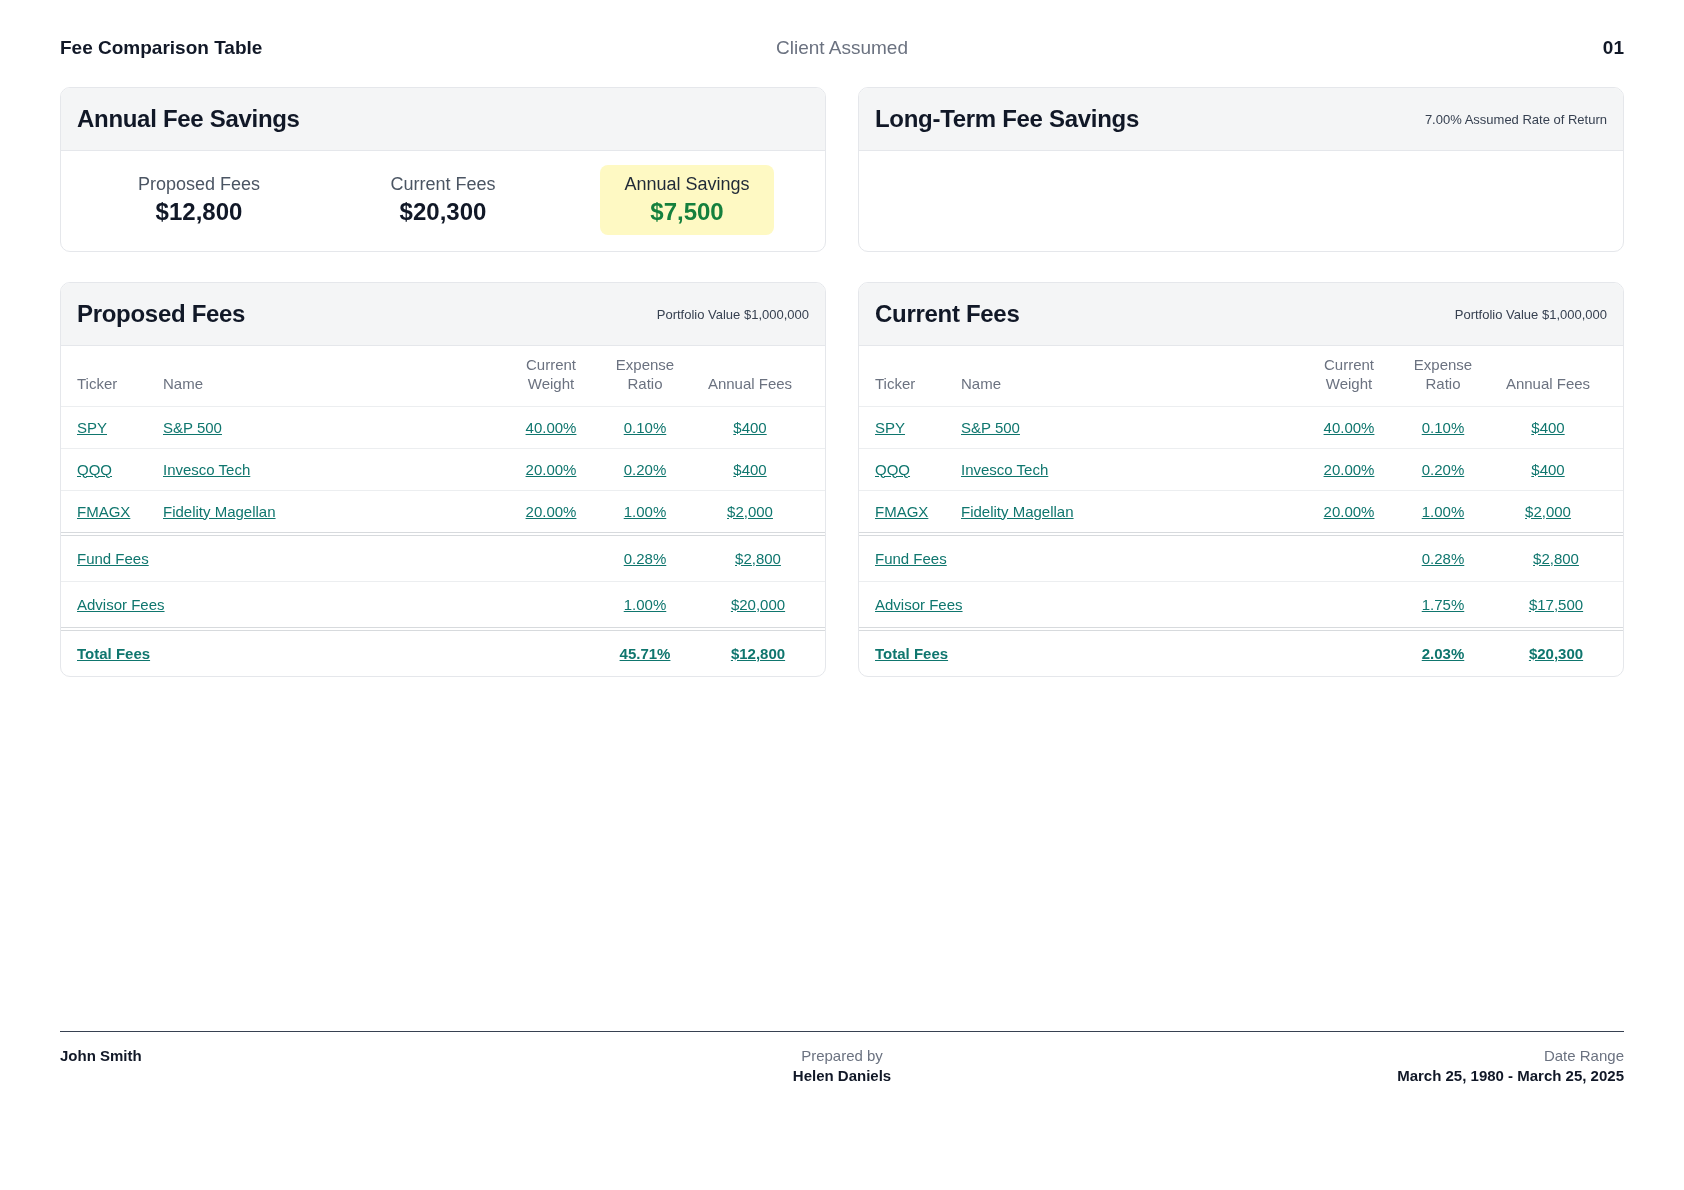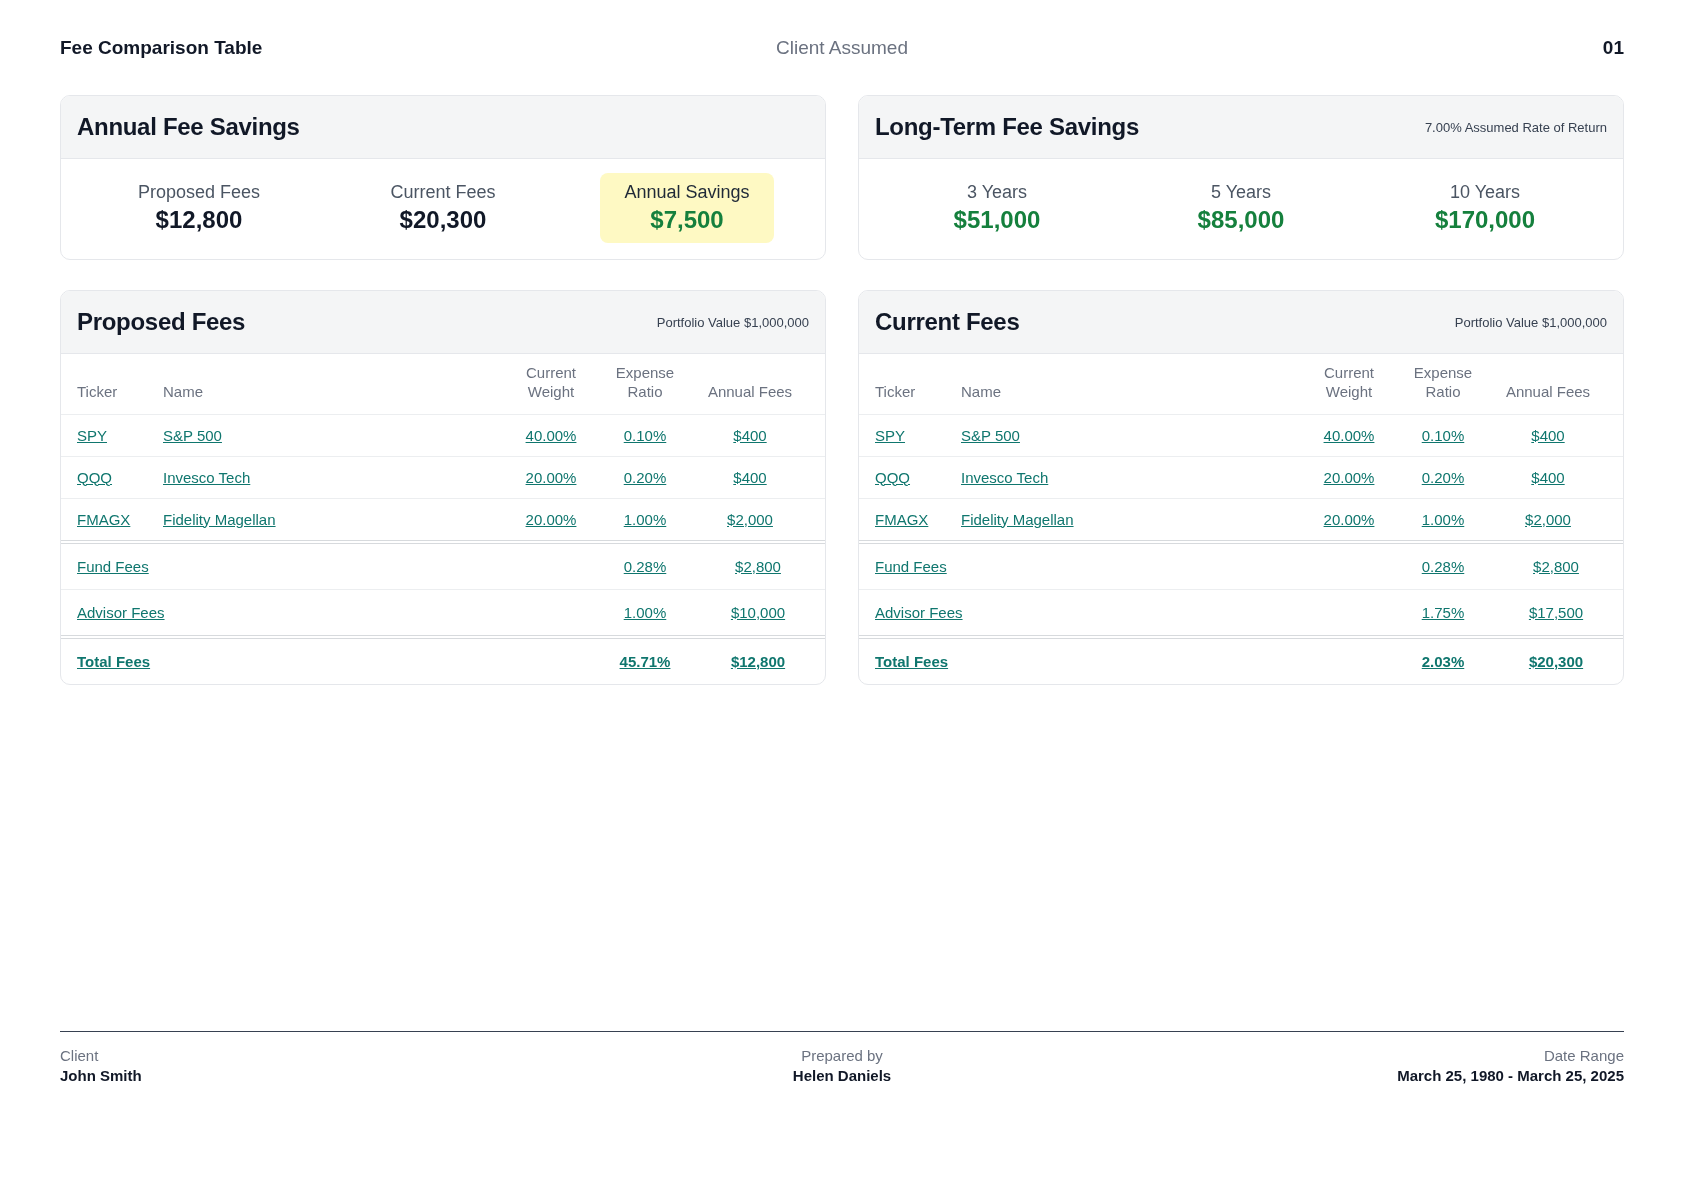--- a/index.html
+++ b/index.html
@@ -15,21 +15,21 @@
   .doc-header {
     display:grid; grid-template-columns:1fr auto 1fr; align-items:center;
     padding-top:37px; font-size:19px;
   }
   .doc-title { font-weight:700; justify-self:start; color:#111827; }
   .doc-center { color:#6b7280; justify-self:center; }
   .doc-page-num { font-weight:700; justify-self:end; }
 
   
   .cards-row {
-    display:grid; grid-template-columns:1fr 1fr; gap:32px; margin-top:36px;
+    display:grid; grid-template-columns:1fr 1fr; gap:32px; margin-top:28px;
   }
   .card {
     border:1px solid #e5e7eb; border-radius:10px; background:#fff; overflow:hidden;
   }
   .card-header {
     background:#f4f5f6; border-bottom:1px solid #e5e7eb;
     padding:17px 16px; display:flex; justify-content:space-between; align-items:center;
     min-height:60px;
   }
   .card-header h2 { font-size:24px; font-weight:700; letter-spacing:-0.3px; color:#111827; }
@@ -115,34 +115,20 @@
           <span class="stat-value green">$7,500</span>
         </div>
       </div>
     </section>
 
     <section class="card">
       <div class="card-header">
         <h2>Long-Term Fee Savings</h2>
         <span class="card-sub">7.00% Assumed Rate of Return</span>
       </div>
-      <div class="stats">
-        <div class="stat">
-          <span class="stat-label">3 Years</span>
-          <span class="stat-value green">$51,000</span>
-        </div>
-        <div class="stat">
-          <span class="stat-label">5 Years</span>
-          <span class="stat-value green">$85,000</span>
-        </div>
-        <div class="stat">
-          <span class="stat-label">10 Years</span>
-          <span class="stat-value green">$170,000</span>
-        </div>
-      </div>
     </section>
   </div>
 
   <div class="cards-row tables-row">
 
     <section class="card table-card">
       <div class="card-header">
         <h2>Proposed Fees</h2>
         <span class="card-sub">Portfolio Value $1,000,000</span>
       </div>
@@ -188,21 +174,21 @@
           <tr class="summary-row">
             <td class="al" colspan="2">Fund Fees</td>
             <td></td>
             <td class="ar">0.28%</td>
             <td class="ar">$2,800</td>
           </tr>
           <tr class="summary-row2">
             <td class="al" colspan="2">Advisor Fees</td>
             <td></td>
             <td class="ar">1.00%</td>
-            <td class="ar">$10,000</td>
+            <td class="ar">$20,000</td>
           </tr>
           <tr class="total-row">
             <td class="al" colspan="2">Total Fees</td>
             <td></td>
             <td class="ar">45.71%</td>
             <td class="ar">$12,800</td>
           </tr>
         </tbody>
       </table>
     </section>
@@ -270,21 +256,20 @@
             <td class="ar">$20,300</td>
           </tr>
         </tbody>
       </table>
     </section>
   </div>
 </div>
 
 <footer class="doc-footer">
   <div class="footer-col left">
-    <span class="f-label">Client</span>
     <span class="f-value">John Smith</span>
   </div>
   <div class="footer-col center">
     <span class="f-label">Prepared by</span>
     <span class="f-value">Helen Daniels</span>
   </div>
   <div class="footer-col right">
     <span class="f-label">Date Range</span>
     <span class="f-value">March 25, 1980 - March 25, 2025</span>
   </div>

